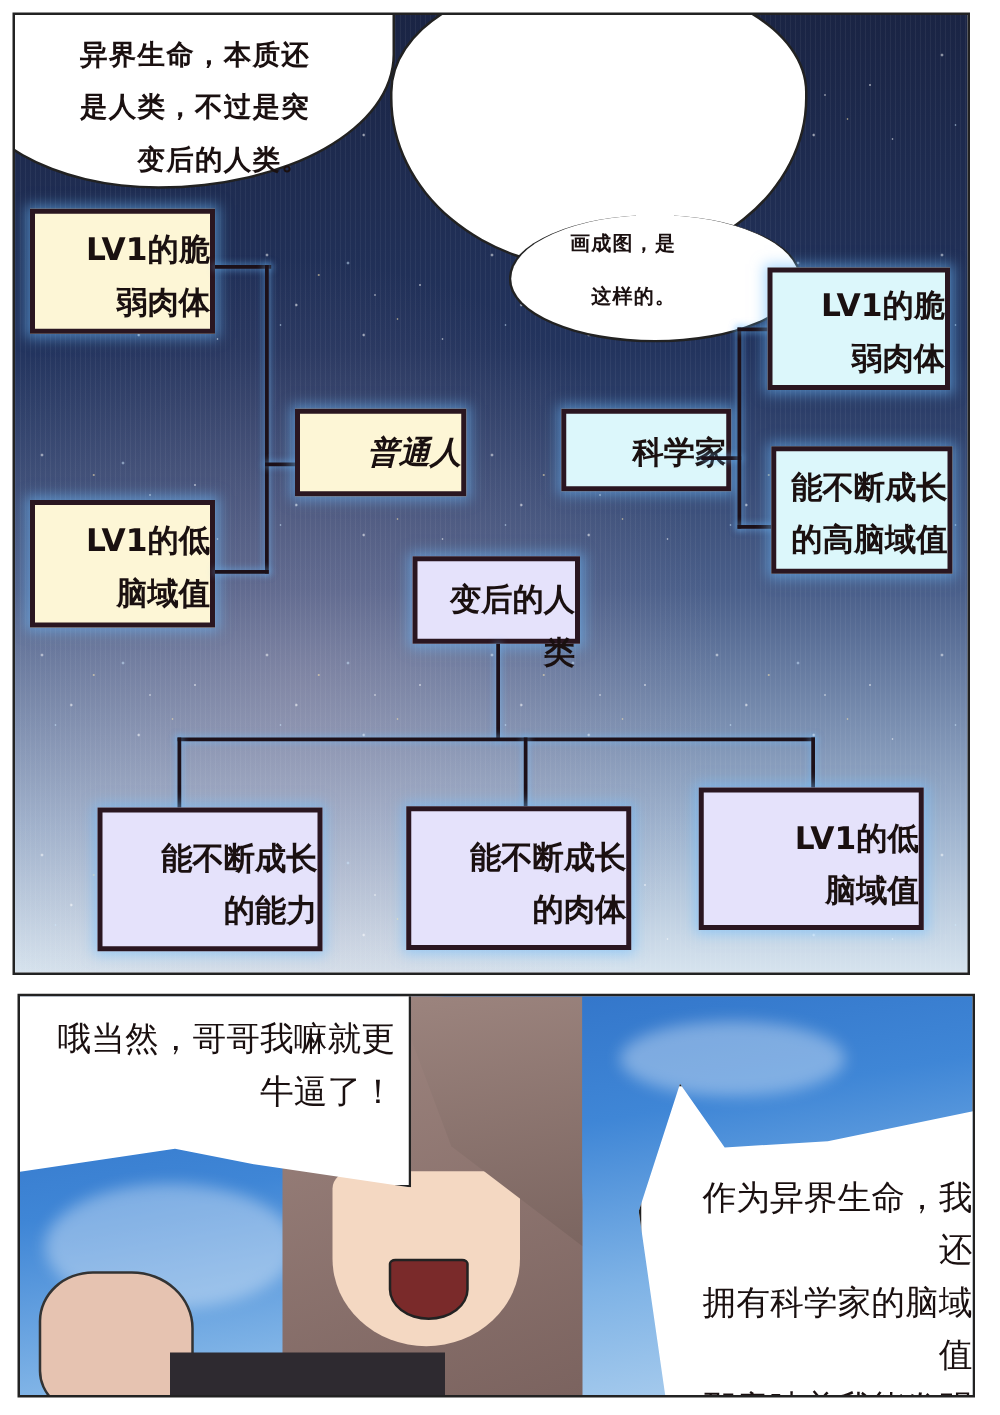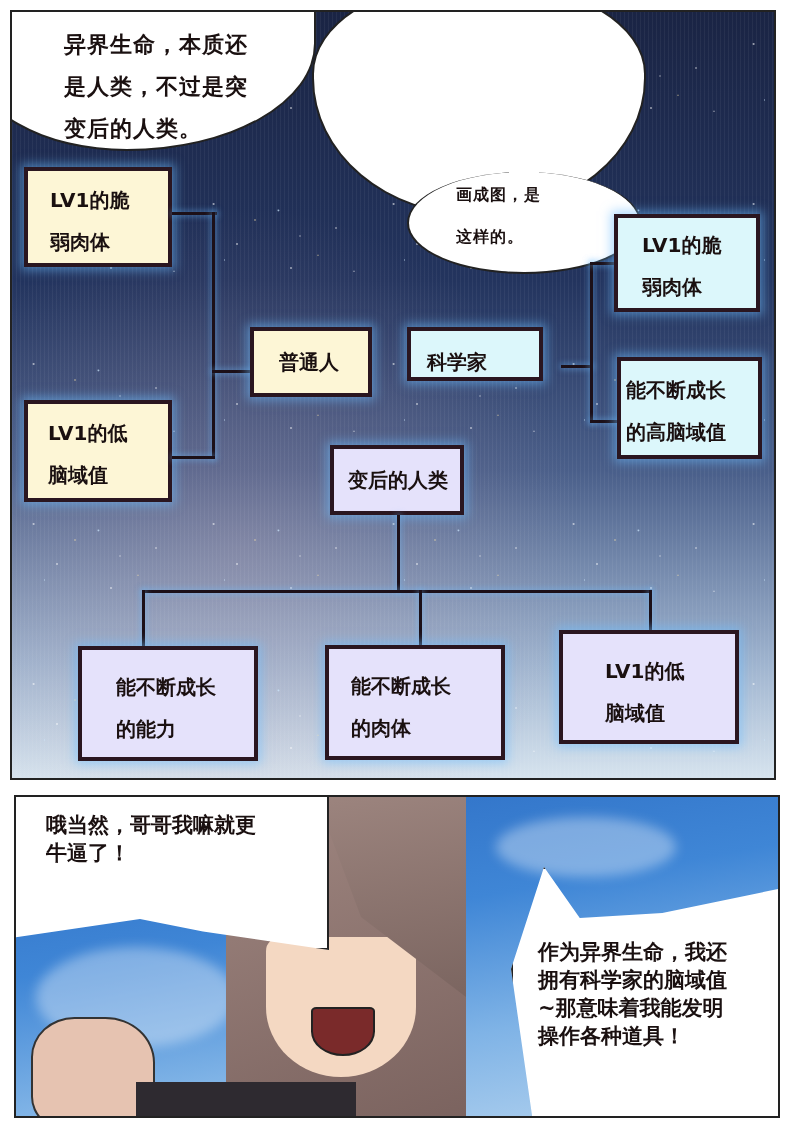--- a/index.html
+++ b/index.html
@@ -1,18 +1,18 @@
 <!DOCTYPE html>
 <html><head>
 <meta charset="utf-8">
 <style>
   html, body { margin:0; padding:0; }
   body { width:800px; height:1132px; background:#ffffff; position:relative; overflow:hidden;
          font-family:"DejaVu Sans", "Liberation Sans", sans-serif; color:#1a1010; }
-  .panel { position:absolute; border:2px solid #222; overflow:hidden; box-sizing:border-box; }
+  .panel { position:absolute; border:2px solid #222; overflow:hidden; box-sizing:border-box;text-align:right; }
   #panel1 { left:10px; top:10px; width:766px; height:770px;
     background:
       repeating-linear-gradient(90deg, rgba(255,255,255,0.05) 0 1px, rgba(0,0,0,0) 1px 4px),
       radial-gradient(ellipse at 30% 70%, rgba(200,160,170,0.25), rgba(0,0,0,0) 45%),
       linear-gradient(180deg, #1a2444 0%, #23345e 35%, #4a5f8a 60%, #9fb4cf 85%, #d6e3ee 100%); }
   .stars { position:absolute; inset:0;
     background-image:
       radial-gradient(1.5px 1.5px at 12% 20%, #fff, transparent),
       radial-gradient(1.2px 1.2px at 35% 30%, #ffe9b0, transparent),
       radial-gradient(1.5px 1.5px at 48% 24%, #cfe9ff, transparent),
@@ -22,32 +22,32 @@
       radial-gradient(1.2px 1.2px at 80% 35%, #fff, transparent),
       radial-gradient(1px 1px at 18% 55%, #cfe9ff, transparent),
       radial-gradient(1.5px 1.5px at 55% 60%, #fff, transparent),
       radial-gradient(1px 1px at 90% 62%, #fff, transparent);
     background-size: 180px 160px; opacity:0.8; }
   .bubble { position:absolute; background:#fff; border:2px solid #222; border-radius:50%;
             font-weight:bold; font-size:22px; line-height:44px; }
   .bubble-text { position:absolute; white-space:pre-line; letter-spacing:1px; }
   .box { position:absolute; border:4px solid #2a1620; box-sizing:border-box;
          box-shadow:0 0 10px 3px rgba(110,190,255,0.55);
-         font-weight:bold; font-size:20px; line-height:42px; white-space:pre-line; }
+         font-weight:bold; font-size:25px; line-height:42px; white-space:pre-line; }
   .cream { background:#fdf6d6; }
   .cyan { background:#dcf7fb; }
   .lav { background:#e5e2fb; }
   .line { position:absolute; background:#1c1018; box-shadow:0 0 6px 1px rgba(110,190,255,0.5); }
   #panel2 { left:14px; top:795px; width:766px; height:323px;
     background: linear-gradient(170deg, #2b6bc2 0%, #3f86d6 40%, #7fb3e6 70%, #b4d3ef 100%); }
   .cloud { position:absolute; border-radius:50%; background:rgba(255,255,255,0.35); filter:blur(6px); }
   .char-hair { position:absolute; background:#8f7670; }
   .char-face { position:absolute; background:#f4d8c2; }
   .speech-rect { position:absolute; background:#fff; border:2px solid #222; box-sizing:border-box; }
-  .speech-text { position:absolute; font-weight:bold; font-size:21px; line-height:28px; white-space:pre-line; color:#1a1010; }
+  .speech-text { position:absolute; font-weight:normal; font-size:27px; line-height:42px; white-space:pre-line; color:#1a1010; }
 </style>
 </head>
 <body>
 
 <div id="panel1" class="panel">
   <div class="stars"></div>
 
   <div class="bubble" style="left:-40px; top:-40px; width:340px; height:175px; border-radius:0 0 55% 45% / 0 0 60% 50%;"></div>
   <div class="bubble-text" style="left:52px; top:12px; font-weight:bold; font-size:22px; line-height:42px;">异界生命，本质还
 是人类，不过是突
@@ -59,23 +59,23 @@
 这样的。</div>
 
   <div class="box cream" style="left:12px; top:155px; width:148px; height:100px; padding:8px 0 0 22px;">LV1的脆
 弱肉体</div>
   <div class="box cream" style="left:12px; top:388px; width:148px; height:102px; padding:8px 0 0 20px;">LV1的低
 脑域值</div>
   <div class="line" style="left:160px; top:200px; width:45px; height:3px;"></div>
   <div class="line" style="left:200px; top:200px; width:3px; height:247px;"></div>
   <div class="line" style="left:160px; top:444px; width:43px; height:3px;"></div>
   <div class="line" style="left:200px; top:358px; width:42px; height:3px;"></div>
-  <div class="box cream" style="left:238px; top:315px; width:122px; height:70px; padding:10px 0 0 25px;">普通人</div>
+  <div class="box cream" style="left:224px; top:315px; width:137px; height:70px; padding:10px 0 0 25px;font-style:italic;">普通人</div>
 
-  <div class="box cyan" style="left:395px; top:315px; width:136px; height:54px; padding:10px 0 0 16px;">科学家</div>
+  <div class="box cyan" style="left:437px; top:315px; width:136px; height:66px; padding:10px 0 0 16px;">科学家</div>
   <div class="line" style="left:549px; top:353px; width:32px; height:3px;"></div>
   <div class="line" style="left:578px; top:250px; width:3px; height:161px;"></div>
   <div class="line" style="left:578px; top:250px; width:26px; height:3px;"></div>
   <div class="line" style="left:578px; top:408px; width:30px; height:3px;"></div>
   <div class="box cyan" style="left:602px; top:202px; width:146px; height:98px; padding:6px 0 0 24px;">LV1的脆
 弱肉体</div>
   <div class="box cyan" style="left:605px; top:345px; width:145px; height:102px; padding:8px 0 0 5px;">能不断成长
 的高脑域值</div>
 
   <div class="box lav" style="left:318px; top:433px; width:134px; height:70px; padding:10px 0 0 14px;">变后的人类</div>

